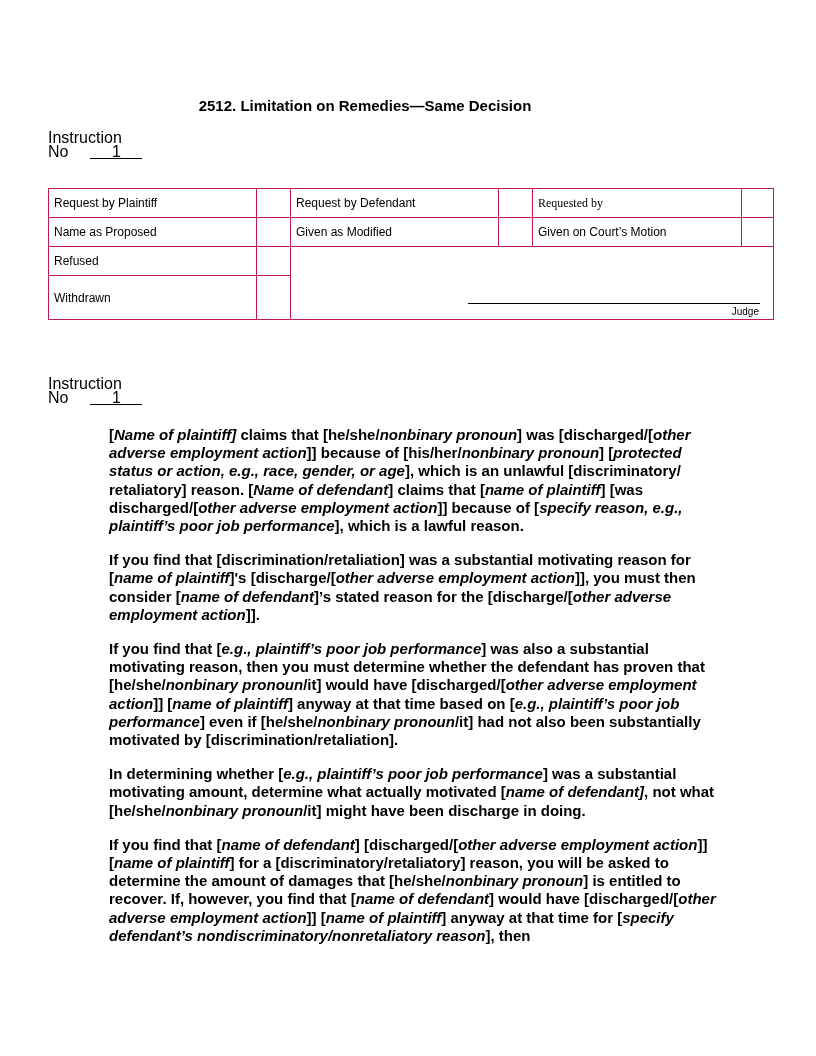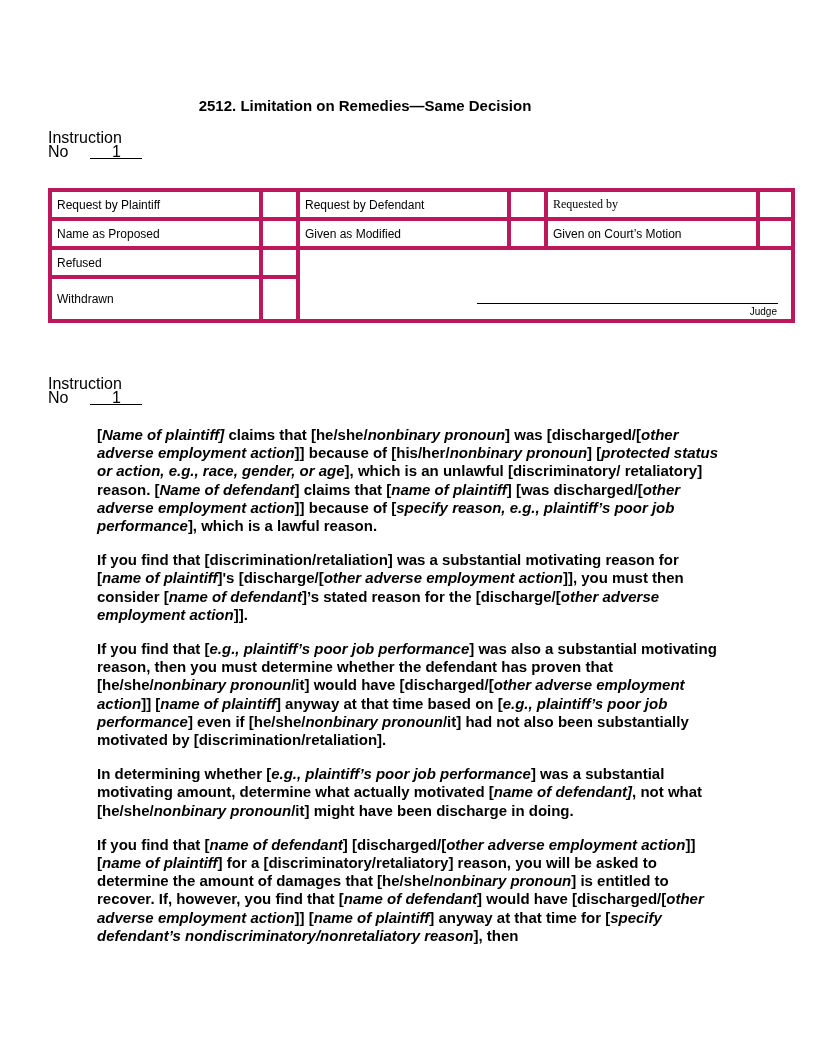--- a/index.html
+++ b/index.html
@@ -6,31 +6,31 @@
   body { width: 816px; height: 1056px; position: relative; overflow: hidden;
          font-family: "Liberation Sans", sans-serif; color: #000; }
   .title { position: absolute; top: 97px; left: 0; width: 730px; text-align: center;
            font-weight: bold; font-size: 15px; }
   .instr { position: absolute; left: 48px; font-size: 16px; line-height: 14px; }
   .instr .no-row { display: flex; }
   .instr .no-val { display: inline-block; width: 52px; margin-left: 22px; text-align: center;
                    border-bottom: 1px solid #000; line-height: 13px; }
   table.req { position: absolute; top: 188px; left: 48px; border-collapse: collapse;
               font-size: 12px; }
-  table.req td { border: 4px solid #be185d; padding: 0 0 0 5px; vertical-align: middle; }
+  table.req td { border: 1px solid #be185d; padding: 0 0 0 5px; vertical-align: middle; }
   .c1 { width: 202px; } .c2 { width: 28px; } .c3 { width: 202px; }
   .c4 { width: 28px; } .c5 { width: 203px; font-family: Liberation Serif, serif; } .c6 { width: 26px; }
   tr.r { height: 29px; }
   tr.r4 { height: 44px; }
   .judge-cell { position: relative; }
   .judge-line { position: absolute; left: 177px; right: 13px; bottom: 15px; border-top: 1px solid #000; }
   .judge-label { position: absolute; right: 14px; bottom: 2px; font-size: 10px; margin-left: 40px; }
   .body-text { position: absolute; left: 97px; width: 625px; font-weight: bold;
                font-size: 15px; line-height: 18.2px; }
-  .body-text p { margin: 0 0 16px 0; }
+  .body-text p { margin: 0 0 16px 12px; }
   .body-text i { font-style: italic; }
 </style>
 </head>
 <body>
 
 <div class="title">2512. Limitation on Remedies—Same Decision</div>
 
 <div class="instr" style="top:131px;">
   <div>Instruction</div>
   <div class="no-row">

